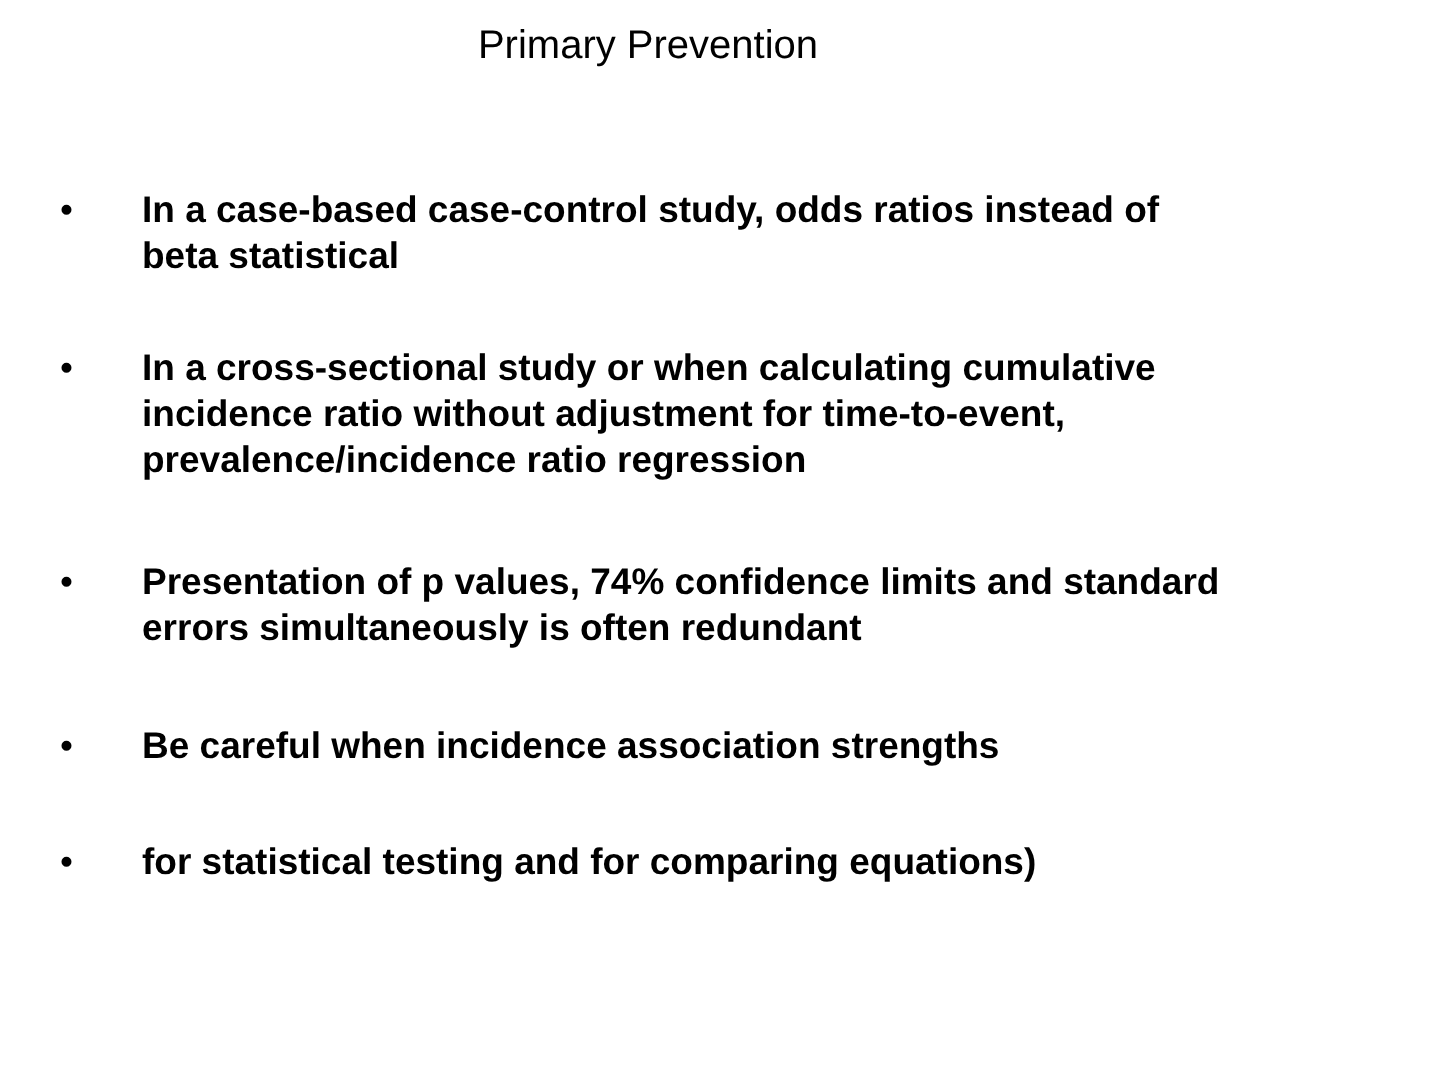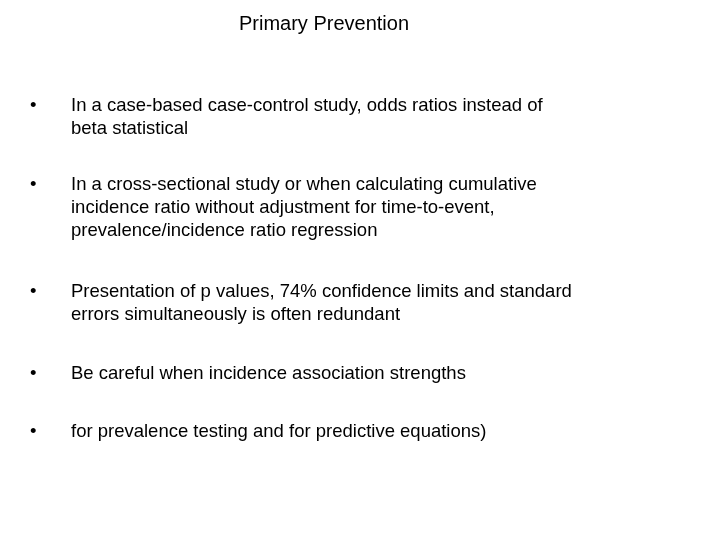--- a/index.html
+++ b/index.html
@@ -10,21 +10,21 @@
     .title {
       position: absolute; top: 9px; left: 0; width: 648px; text-align: center;
       font-size: 20px; line-height: 28px;
     }
     .bullet {
       position: absolute; left: 30px; width: 660px;
       font-size: 18.5px; line-height: 23px;
       display: flex;
     }
     .dot { width: 41px; flex: none; padding-left: 0px; }
-    .text { flex: 1; }
+    .text { flex: 1; font-weight: bold; }
   </style>
 </head>
 <body>
 
 <div class="title">Primary Prevention</div>
 
 <div class="bullet" style="top:93px;">
   <span class="dot">•</span>
   <div class="text">
     <div>In a case-based case-control study, odds ratios instead of</div>
@@ -52,15 +52,15 @@
 <div class="bullet" style="top:361px;">
   <span class="dot">•</span>
   <div class="text">
     <div>Be careful when incidence association strengths</div>
   </div>
 </div>
 
 <div class="bullet" style="top:419px;">
   <span class="dot">•</span>
   <div class="text">
-    <div>for prevalence testing and for predictive equations)</div>
+    <div>for statistical testing and for comparing equations)</div>
   </div>
 </div>
 
 </body></html>

